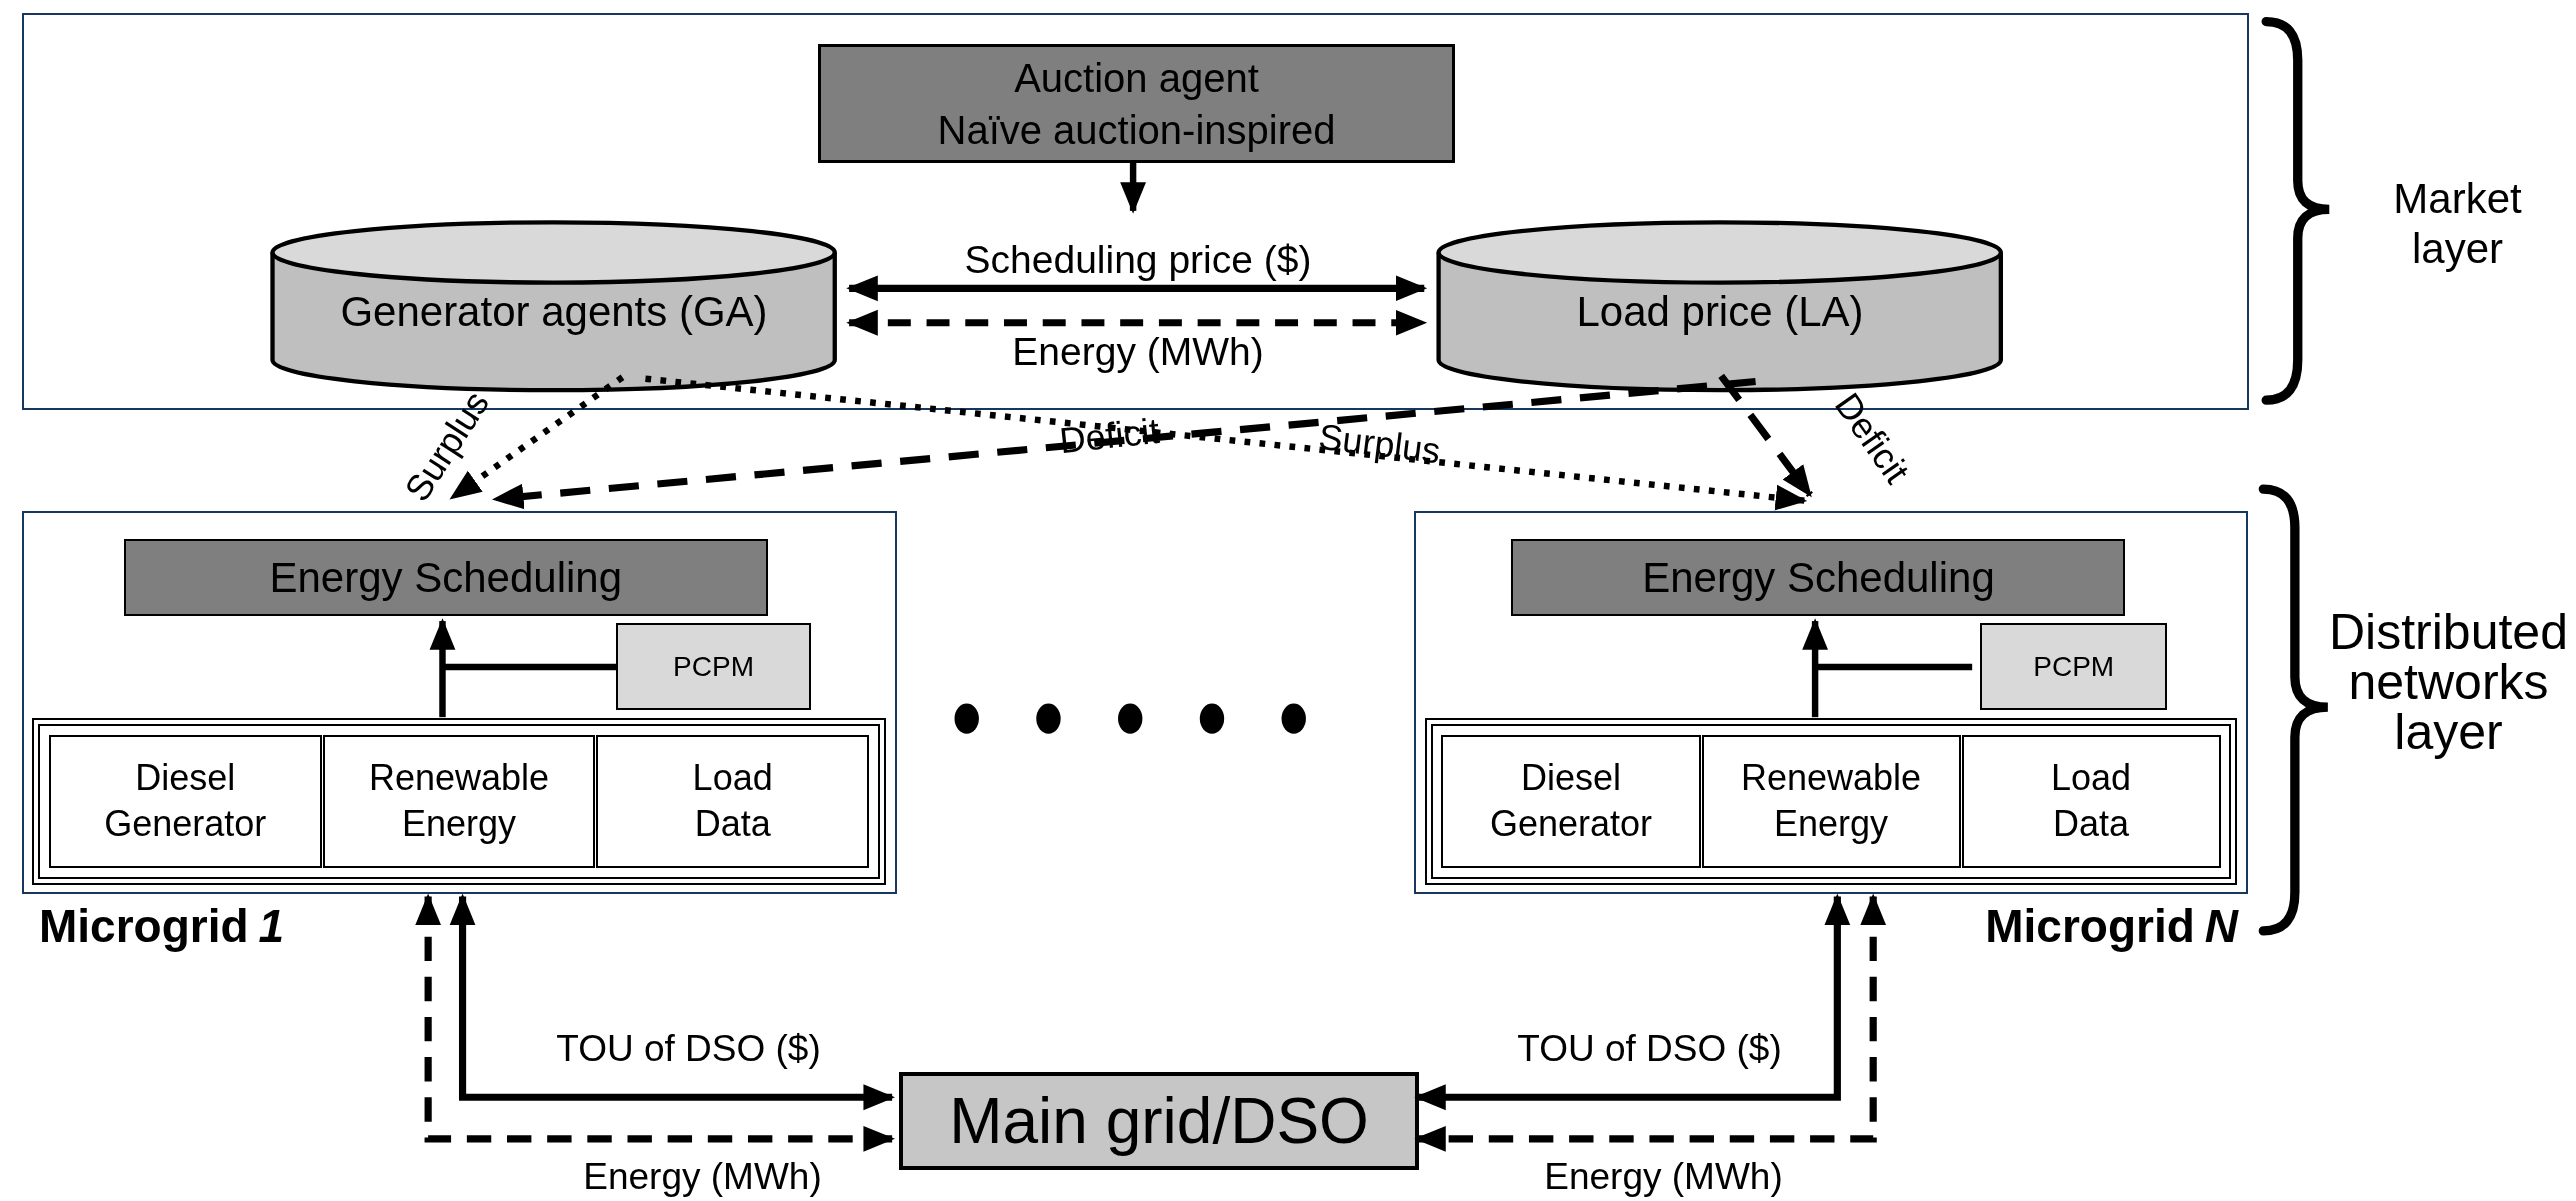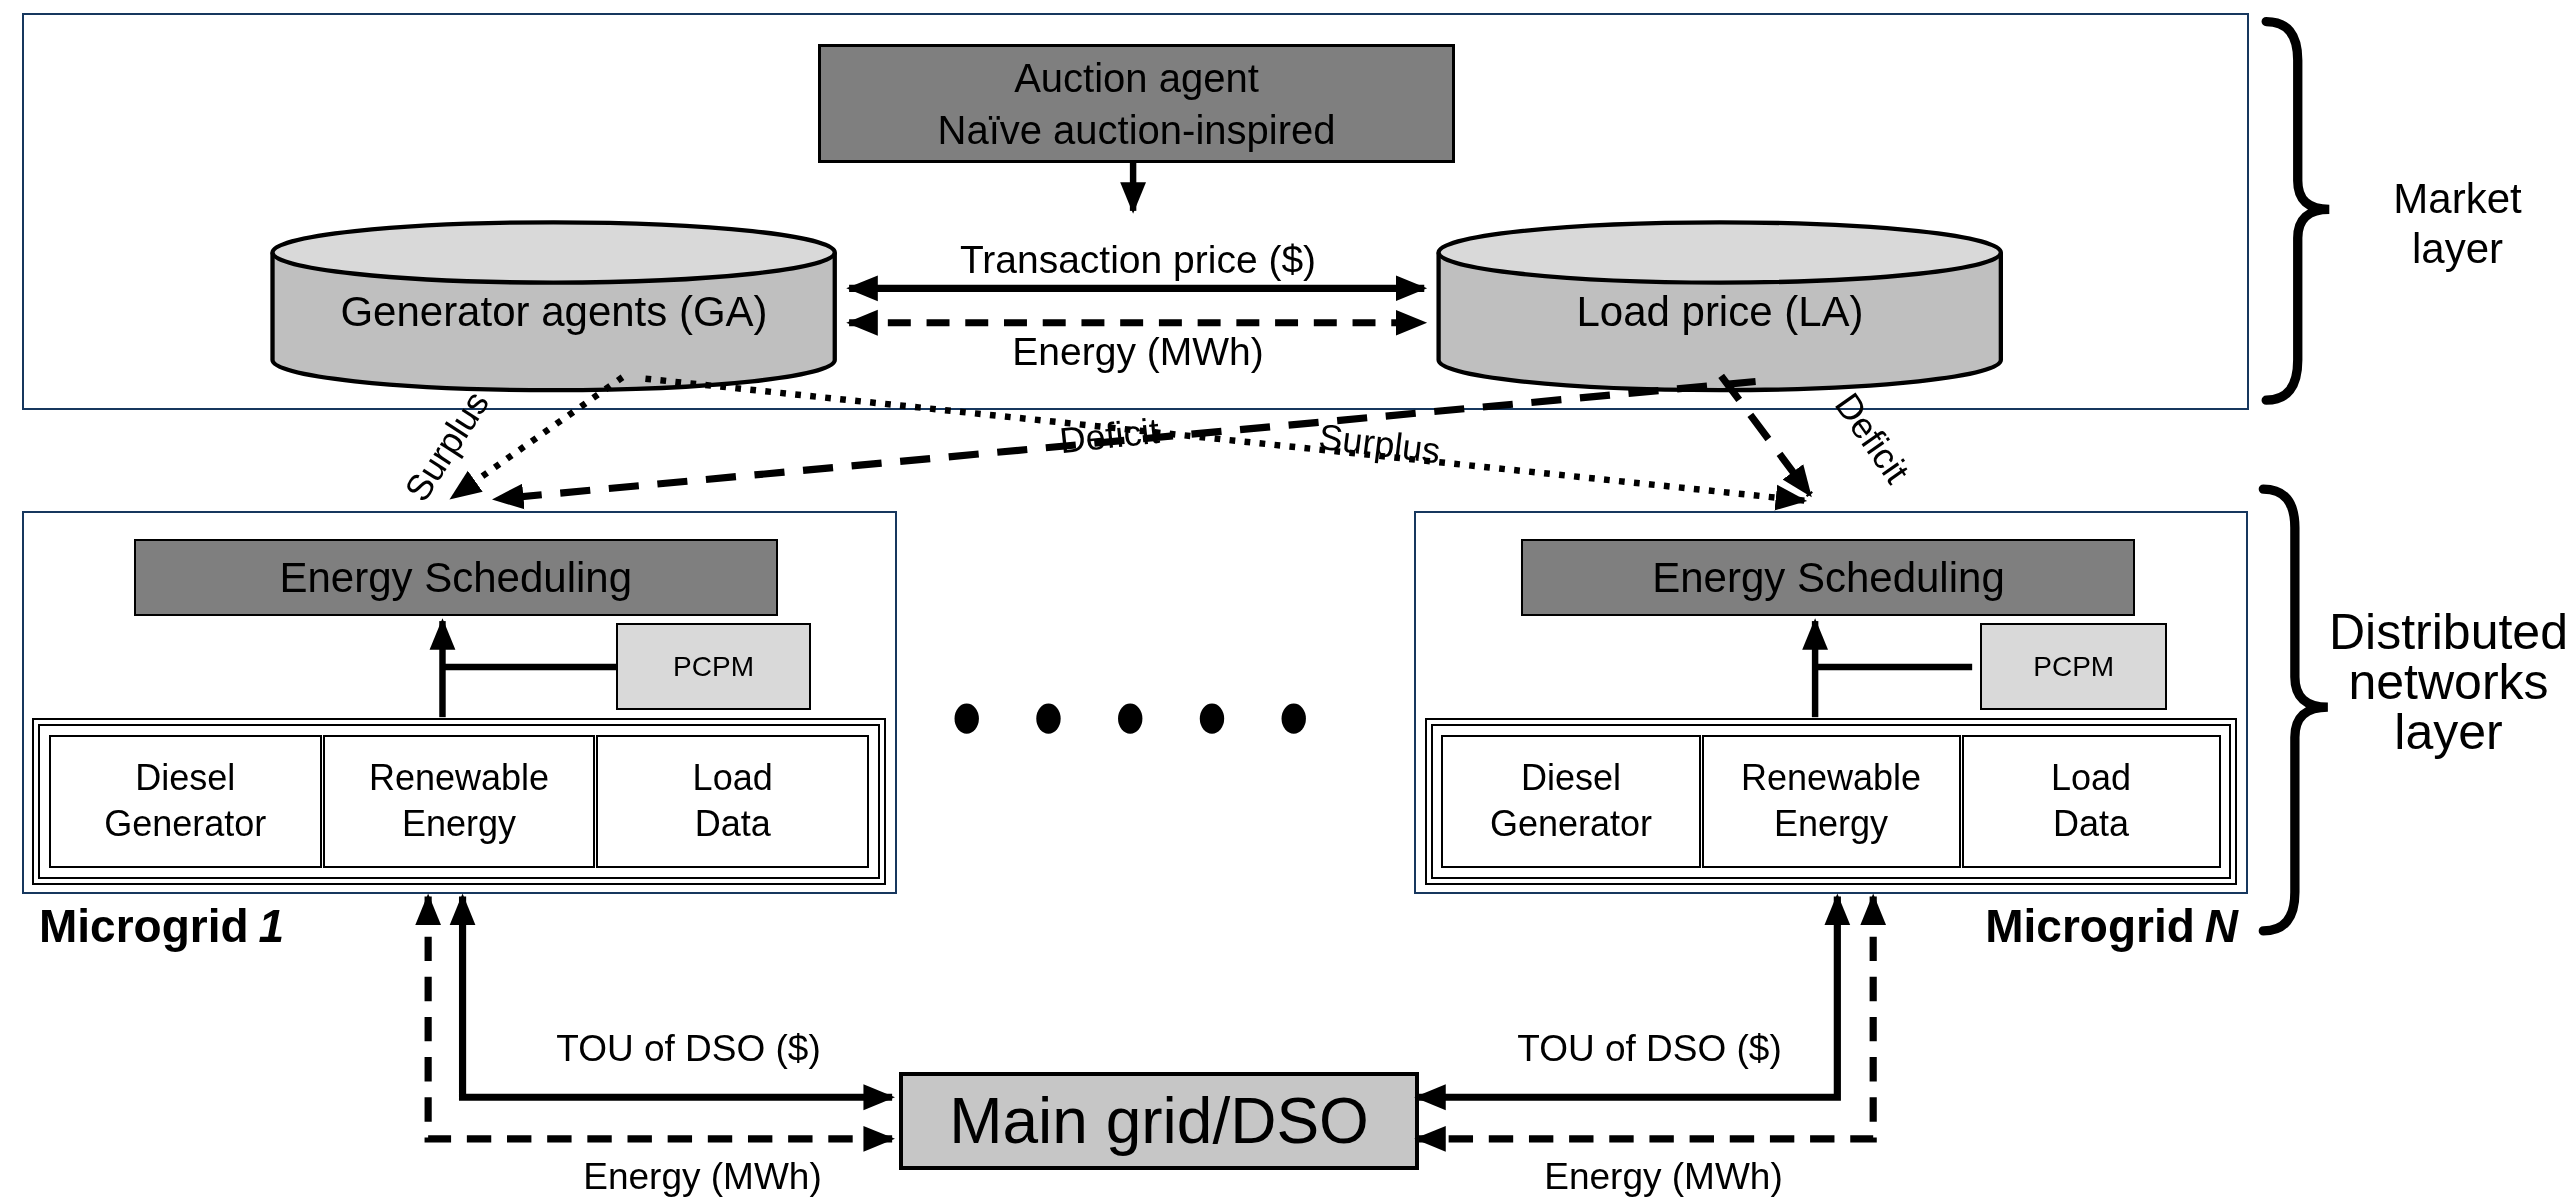--- a/index.html
+++ b/index.html
@@ -27,21 +27,21 @@
   .flow-lbl{width:229px;height:43px;font-size:36px;}
   #surplus-left{left:333px;top:425px;transform:rotate(-57deg);}
   #deficit-left{left:995px;top:415px;transform:rotate(-6deg);}
   #surplus-right{left:1265px;top:423px;transform:rotate(7deg);}
   #deficit-right{left:1757px;top:417px;transform:rotate(55deg);}
   
   .mg{position:absolute;border:2.9px solid #17375e;background:#fff0;}
   #mg1{left:21.5px;top:511px;width:871px;height:379px;}
   #mgn{left:1414px;top:511px;width:830px;height:379px;}
   .mg .es{position:absolute;left:11.5%;top:26px;width:73.5%;height:73px;background:#7f7f7f;border:2.9px solid #000;
-    display:flex;align-items:center;justify-content:center;font-size:42px;margin-left:10px;}
+    display:flex;align-items:center;justify-content:center;font-size:42px;}
   .mg .pcpm{position:absolute;left:68%;top:110px;width:22%;height:83px;background:#d9d9d9;border:2.9px solid #000;
     display:flex;align-items:center;justify-content:center;font-size:28px;}
   .mg .units{position:absolute;left:8.6px;right:8.6px;top:205px;bottom:7.2px;border:2.9px solid #000;padding:4.3px;}
   .mg .units-inner{border:2.2px solid #000;height:100%;box-sizing:border-box;display:flex;gap:1px;padding:8.6px;}
   .mg .unit{flex:1;border:2.9px solid #000;background:#fff;display:flex;flex-direction:column;
     justify-content:center;align-items:center;font-size:36px;line-height:46px;text-align:center;}
   
   .mg-name{position:absolute;top:899px;font-size:46px;font-weight:bold;}
   #mg1-name{left:39px;width:402px;text-align:left;}
   #mgn-name{left:1865px;width:373px;text-align:right;}
@@ -171,21 +171,21 @@
   </svg>
 
   <div class="abs txt" id="auction-box">
     <div>Auction agent</div>
     <div>Naïve auction-inspired</div>
   </div>
 
   <div class="cyl-label txt" id="ga-label">Generator agents (GA)</div>
   <div class="cyl-label txt" id="la-label">Load price (LA)</div>
 
-  <div class="lbl txt" id="price-label">Transaction price ($)</div>
+  <div class="lbl txt" id="price-label">Scheduling price ($)</div>
   <div class="lbl txt" id="energy-label">Energy (MWh)</div>
 
   <div class="lbl txt" id="market-layer-label">
     <div>Market</div>
     <div>layer</div>
   </div>
   <div class="lbl txt" id="dist-layer-label">
     <div>Distributed</div>
     <div>networks</div>
     <div>layer</div>

